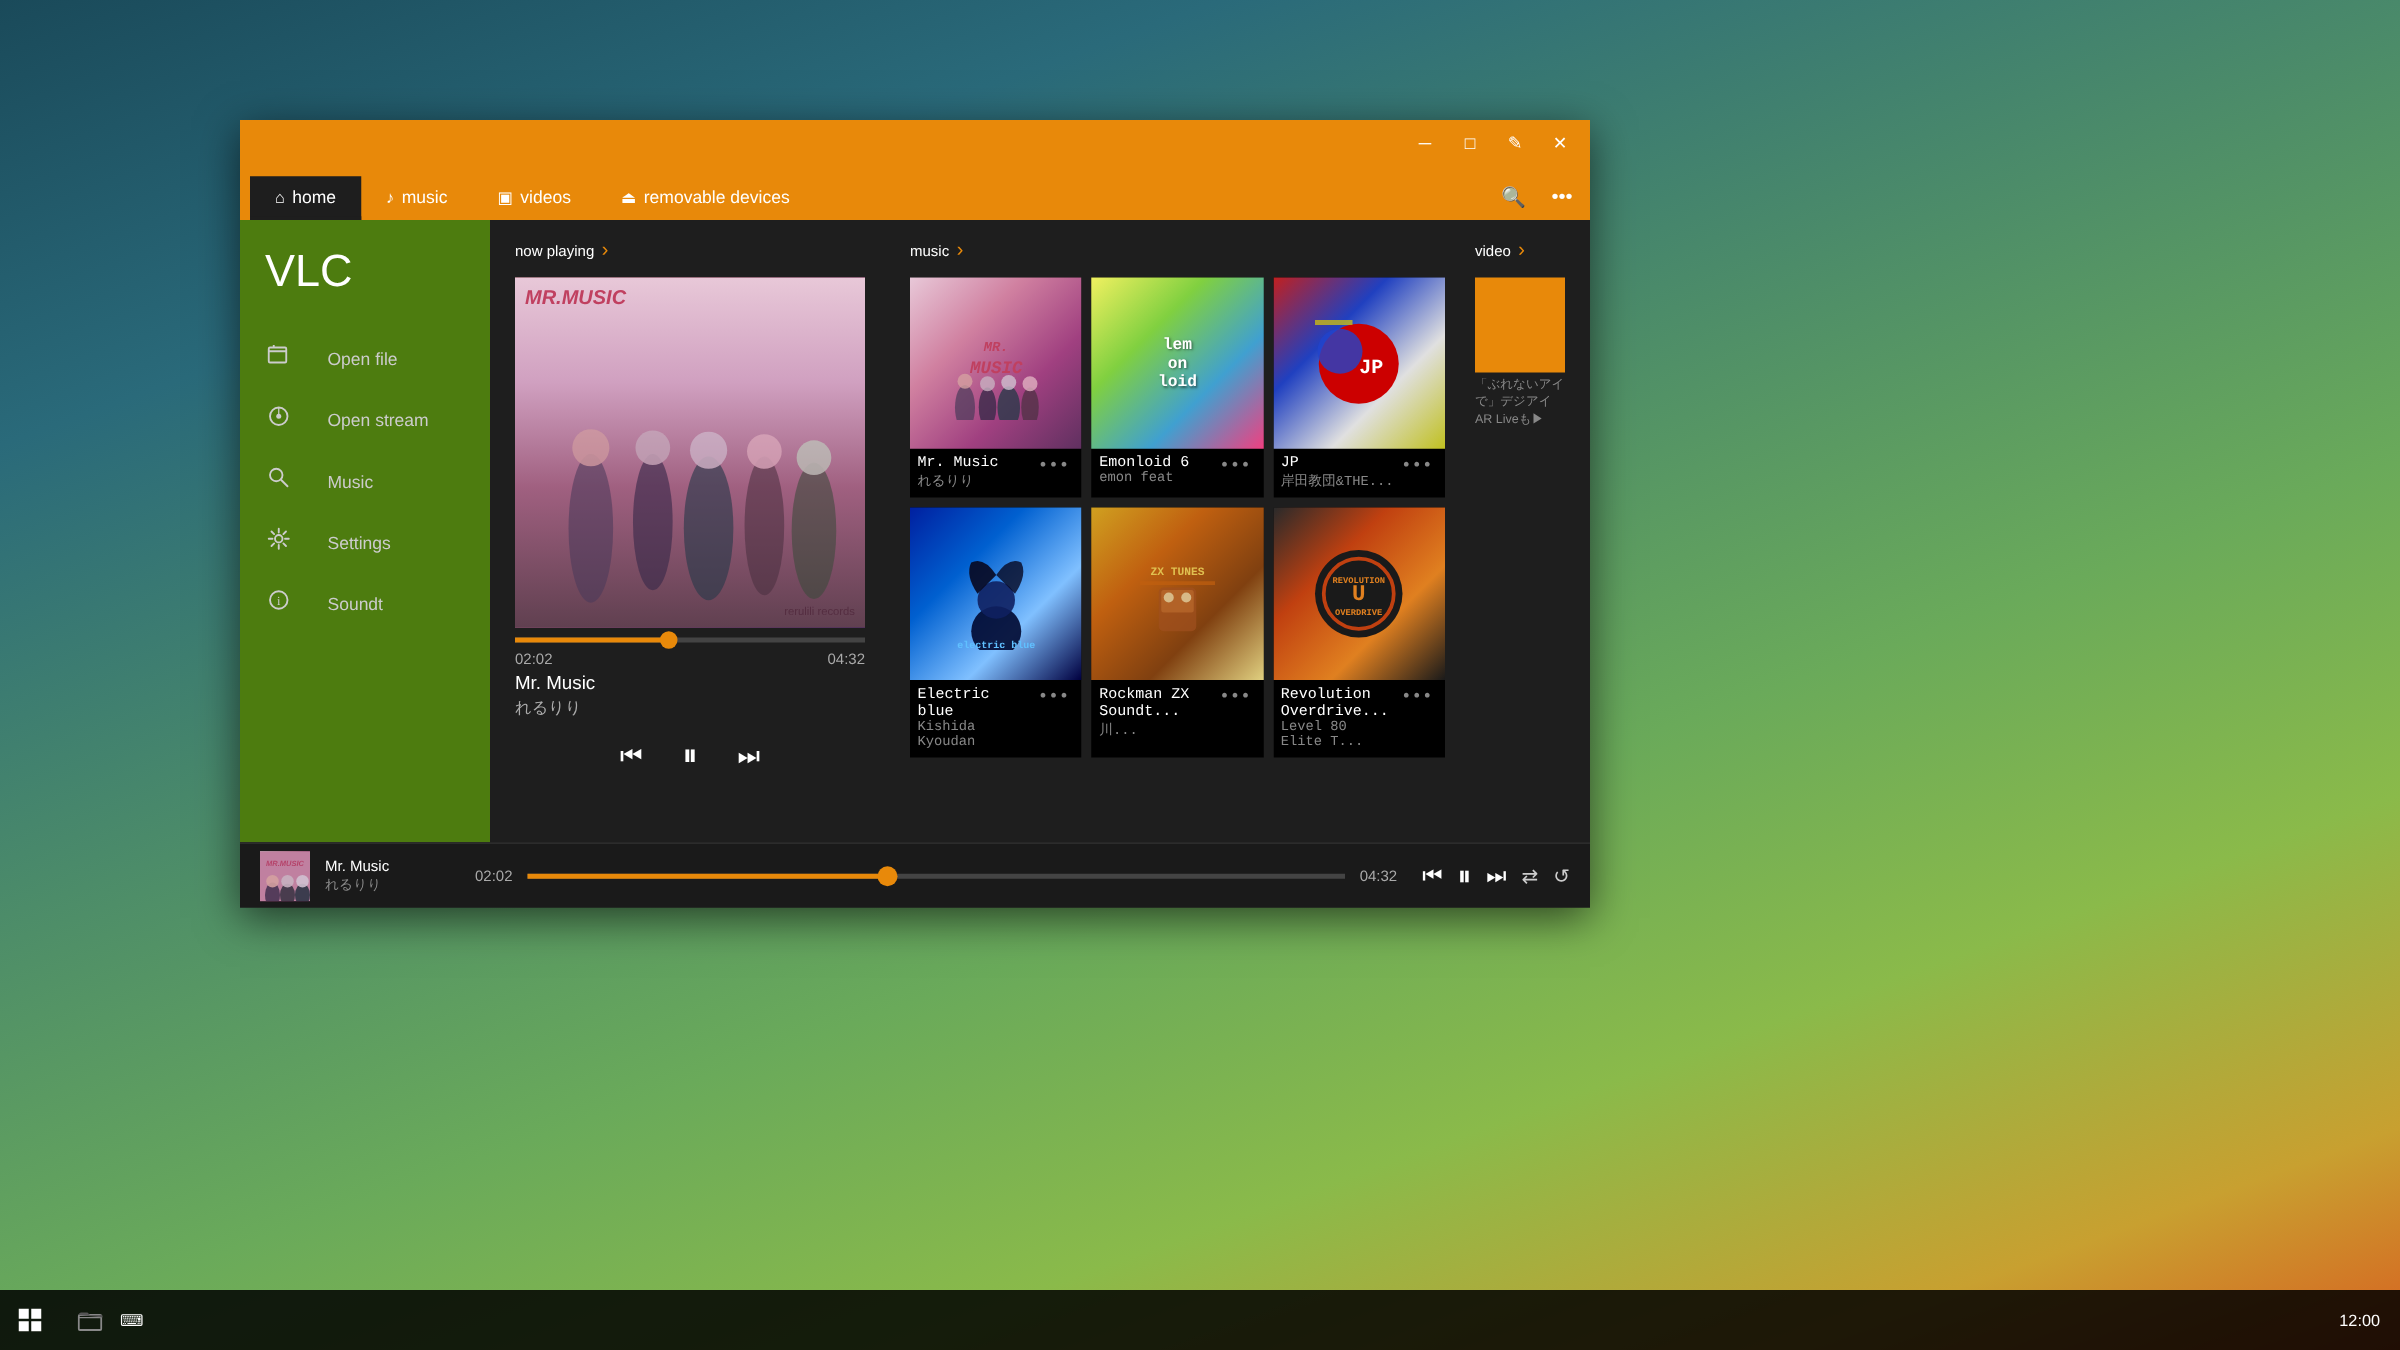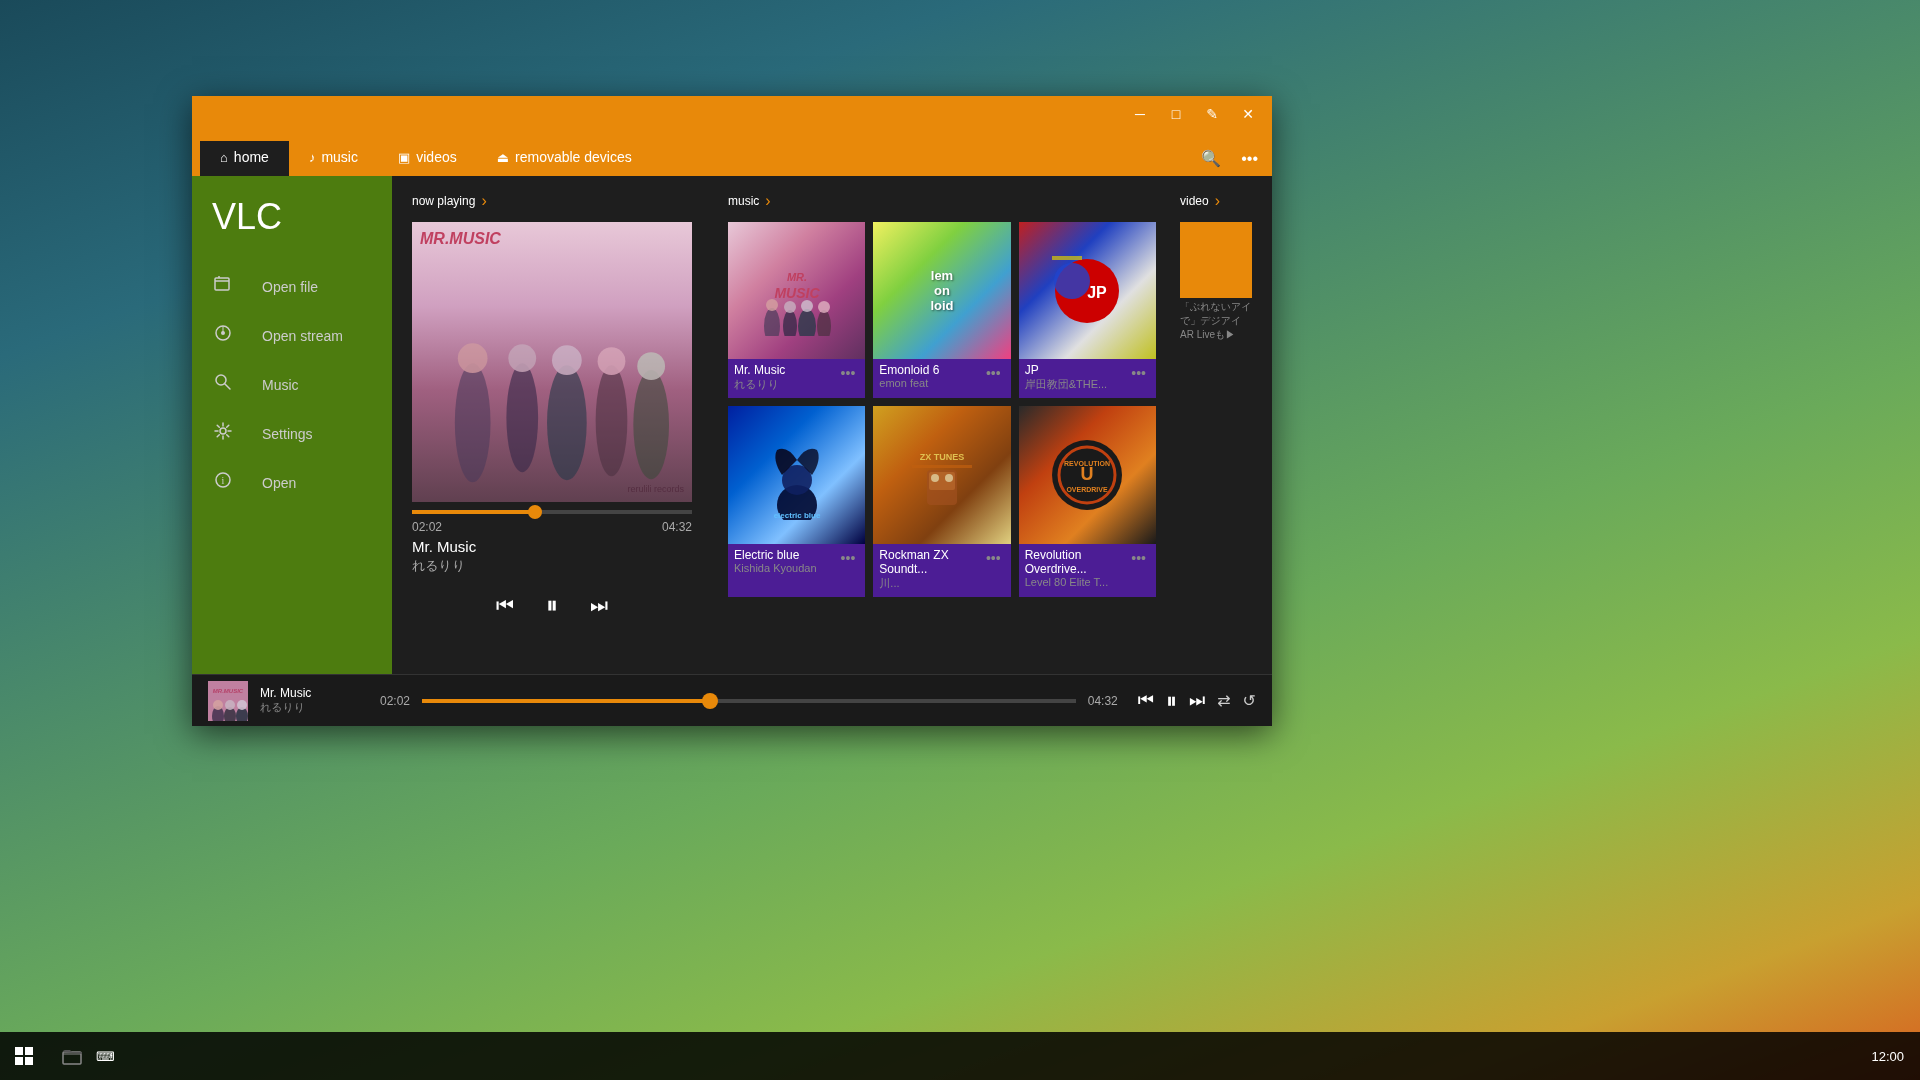--- a/index.html
+++ b/index.html
@@ -310,23 +310,24 @@
       padding: 0 16px;
       overflow: hidden;
     }
     .music-grid {
       display: grid;
       grid-template-columns: repeat(3, 1fr);
       gap: 8px;
       margin-top: 4px;
     }
     .album-card {
-      background: #4c1d95;
+      background: #000000;
       cursor: pointer;
       position: relative;
+      font-family: Liberation Mono, monospace;
     }
     .album-art {
       width: 100%;
       aspect-ratio: 1;
       display: flex;
       align-items: center;
       justify-content: center;
       overflow: hidden;
       position: relative;
     }
@@ -578,21 +579,21 @@
         <span>Settings</span>
       </div>
 
       <div class="sidebar-item">
         <span class="sidebar-icon">
           <svg width="20" height="20" viewBox="0 0 20 20">
               <circle cx="10" cy="10" r="7" fill="none" stroke="#ccc" stroke-width="1.5"></circle>
               <text x="10" y="14" text-anchor="middle" fill="#ccc" font-size="10" font-family="serif">i</text>
             </svg>
         </span>
-        <span>Open</span>
+        <span>Soundt</span>
       </div>
     </div>
 
     <div class="content-area">
       <div class="sections-row">
 
         <div class="now-playing-section">
           <div class="section-header">
             <span class="section-title">now playing</span>
             <span class="section-arrow">›</span>

